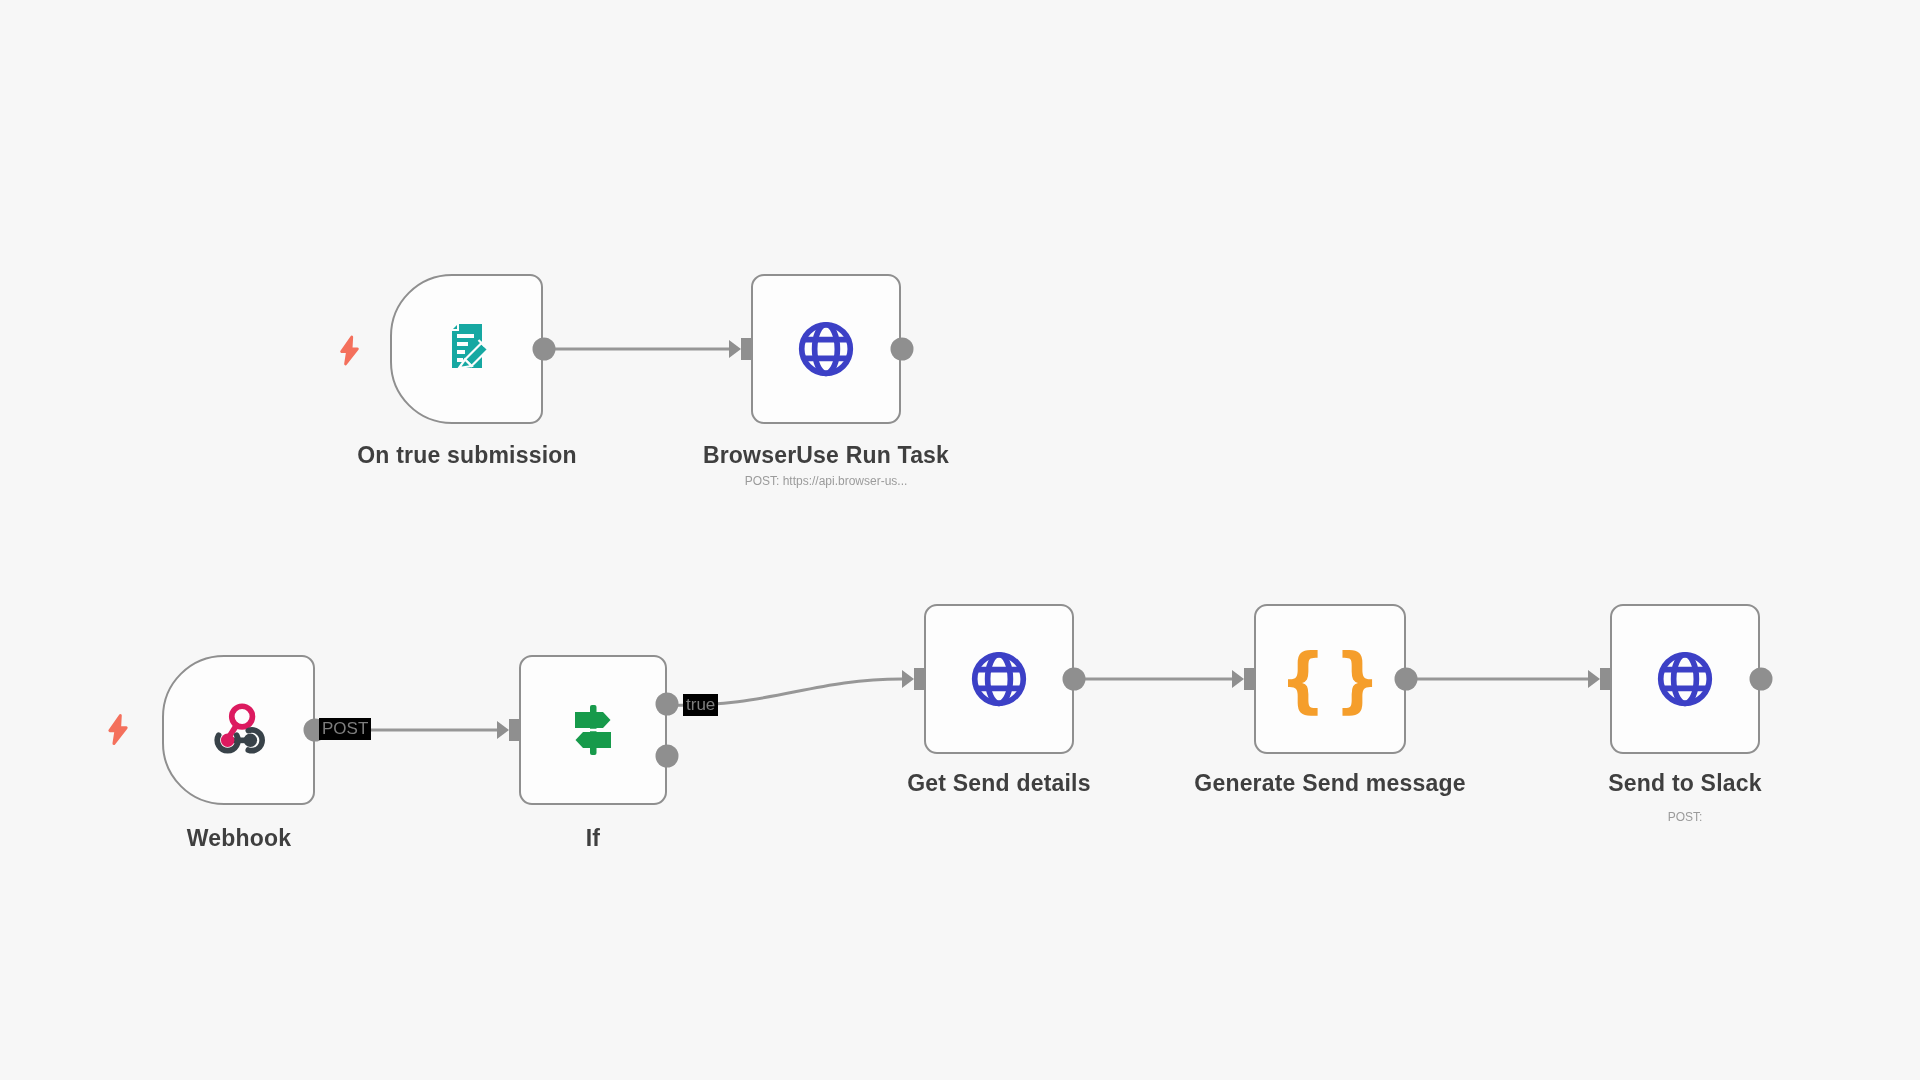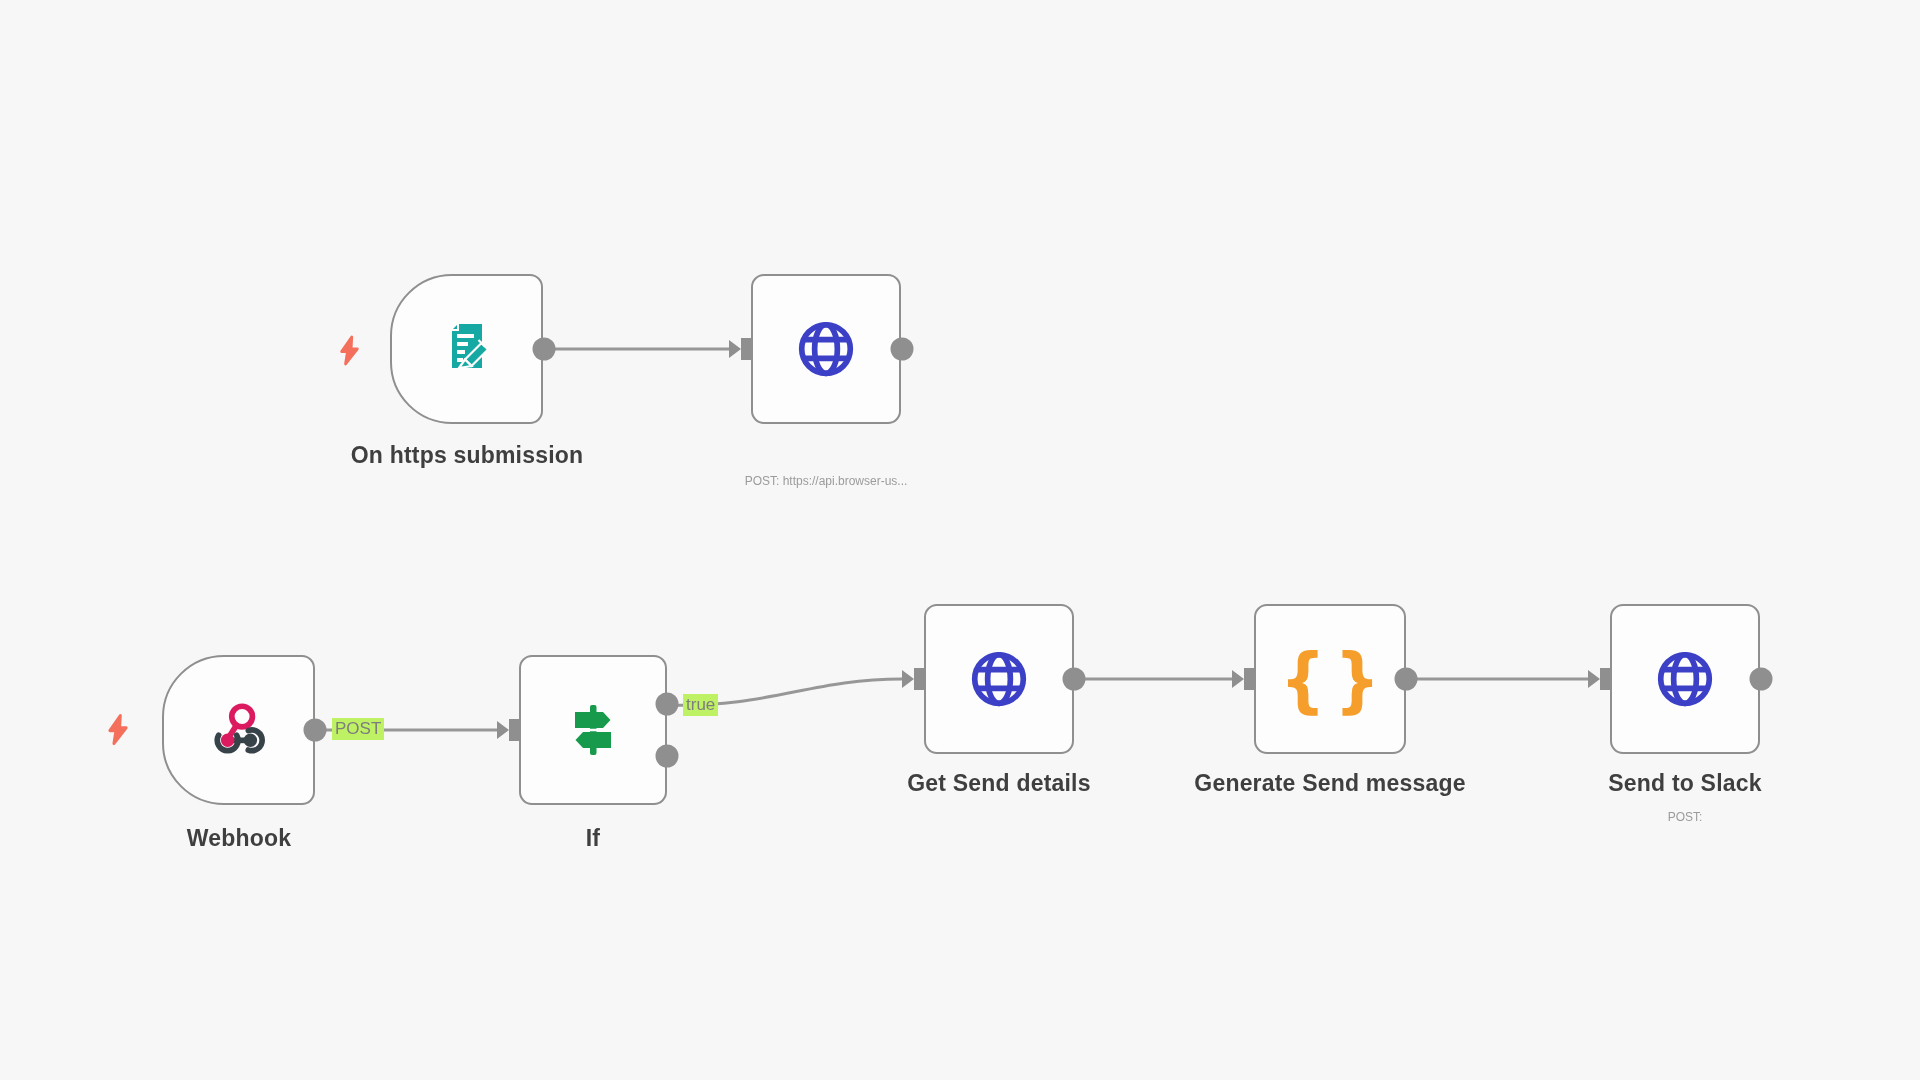--- a/index.html
+++ b/index.html
@@ -26,21 +26,21 @@
     font-size:23px;font-weight:700;color:#3f3f3f;
     letter-spacing:0.2px;z-index:1;
   }
   .node-subtitle{
     position:absolute;width:440px;text-align:center;
     font-size:12px;font-weight:400;color:#9b9b9b;z-index:1;
   }
   .conn-label{
     position:absolute;
     font-size:17px;color:#7d7d7d;
-    background:#bef264;padding:1px 3px;
+    background:#000000;padding:1px 3px;
     z-index:3;line-height:1.2;
   }
   svg.overlay{position:absolute;left:0;top:0;z-index:2;pointer-events:none;}
   svg.overlay [data-interactable="true"]{pointer-events:auto;}
   .bolt{position:absolute;z-index:1;}
   .icon{display:block;}
   .braces{
     display:flex;gap:9px;align-items:center;justify-content:center;
     color:#f59e2b;font-weight:700;font-size:64px;
     font-family:"DejaVu Sans", sans-serif;line-height:1;
@@ -73,32 +73,33 @@
         <path d="M21 5 V11 H15" fill="none" stroke="#fdfdfd" stroke-width="2"></path>
         <rect x="20" y="15" width="17" height="4" fill="#fdfdfd"></rect>
         <rect x="20" y="23" width="11" height="4" fill="#fdfdfd"></rect>
         <rect x="20" y="31" width="8" height="4" fill="#fdfdfd"></rect>
         <rect x="20" y="39" width="6" height="4" fill="#fdfdfd"></rect>
         <polygon points="28,40.5 44.5,24 51,30.5 34.5,47" fill="#16a8a2" stroke="#fdfdfd" stroke-width="2.2"></polygon>
         <polygon points="22,49 28,40.5 34.5,47" fill="#16a8a2" stroke="#fdfdfd" stroke-width="2.2"></polygon>
         <line x1="41.5" y1="21" x2="48" y2="27.5" stroke="#fdfdfd" stroke-width="2.2"></line>
       </svg>
     </div>
-    <div class="node-label" data-interactable="false" style="left:-143px;top:168px;">On https submission</div>
+    <div class="node-label" data-interactable="false" style="left:-143px;top:168px;">On true submission</div>
   </div>
   <svg class="bolt" data-interactable="false" style="left:336px;top:334px;" width="27" height="33" viewBox="0 0 24 28">
       <use href="#bolt-sym"></use>
     </svg>
 
   <div class="node-wrap" style="left:751px;top:274px;width:150px;height:150px;">
     <div class="node-box" data-interactable="true" style="width:150px;height:150px;">
       <svg class="icon" data-interactable="false" width="62" height="62" viewBox="0 0 60 60">
           <use href="#globe-sym"></use>
         </svg>
     </div>
+    <div class="node-label" data-interactable="false" style="left:-145px;top:168px;">BrowserUse Run Task</div>
     <div class="node-subtitle" data-interactable="false" style="left:-145px;top:200px;">POST: https://api.browser-us...</div>
   </div>
 
   <div class="node-wrap" style="left:162px;top:655px;width:153px;height:174px;">
     <div class="node-box trigger" data-interactable="true" style="width:153px;height:150px;">
       <svg class="icon" data-interactable="false" width="62" height="62" viewBox="0 0 60 60" fill="none">
         <circle cx="33" cy="17" r="10" stroke="#dc1a5f" stroke-width="5.5"></circle>
         <line x1="27.5" y1="25.5" x2="19.5" y2="38" stroke="#dc1a5f" stroke-width="5.5" stroke-linecap="round"></line>
         <path d="M27.7 35 A10 10 0 1 1 10.3 35" stroke="#384249" stroke-width="5.5" stroke-linecap="round"></path>
         <path d="M39 30.6 A10 10 0 1 1 39 49.4" stroke="#384249" stroke-width="5.5" stroke-linecap="round"></path>
@@ -190,16 +191,16 @@
         <rect x="1244" y="668" width="12" height="22"></rect>
           <polygon points="1232,670 1232,688 1244,679"></polygon>
       </g>
       <g data-interactable="true">
         <rect x="1600" y="668" width="12" height="22"></rect>
           <polygon points="1588,670 1588,688 1600,679"></polygon>
       </g>
     </g>
   </svg>
 
-  <span class="conn-label" data-interactable="false" style="left:332px;top:718px;">POST</span>
+  <span class="conn-label" data-interactable="false" style="left:319px;top:718px;">POST</span>
   <span class="conn-label" data-interactable="false" style="left:683px;top:694px;">true</span>
 
 </div>
 
 </body></html>

